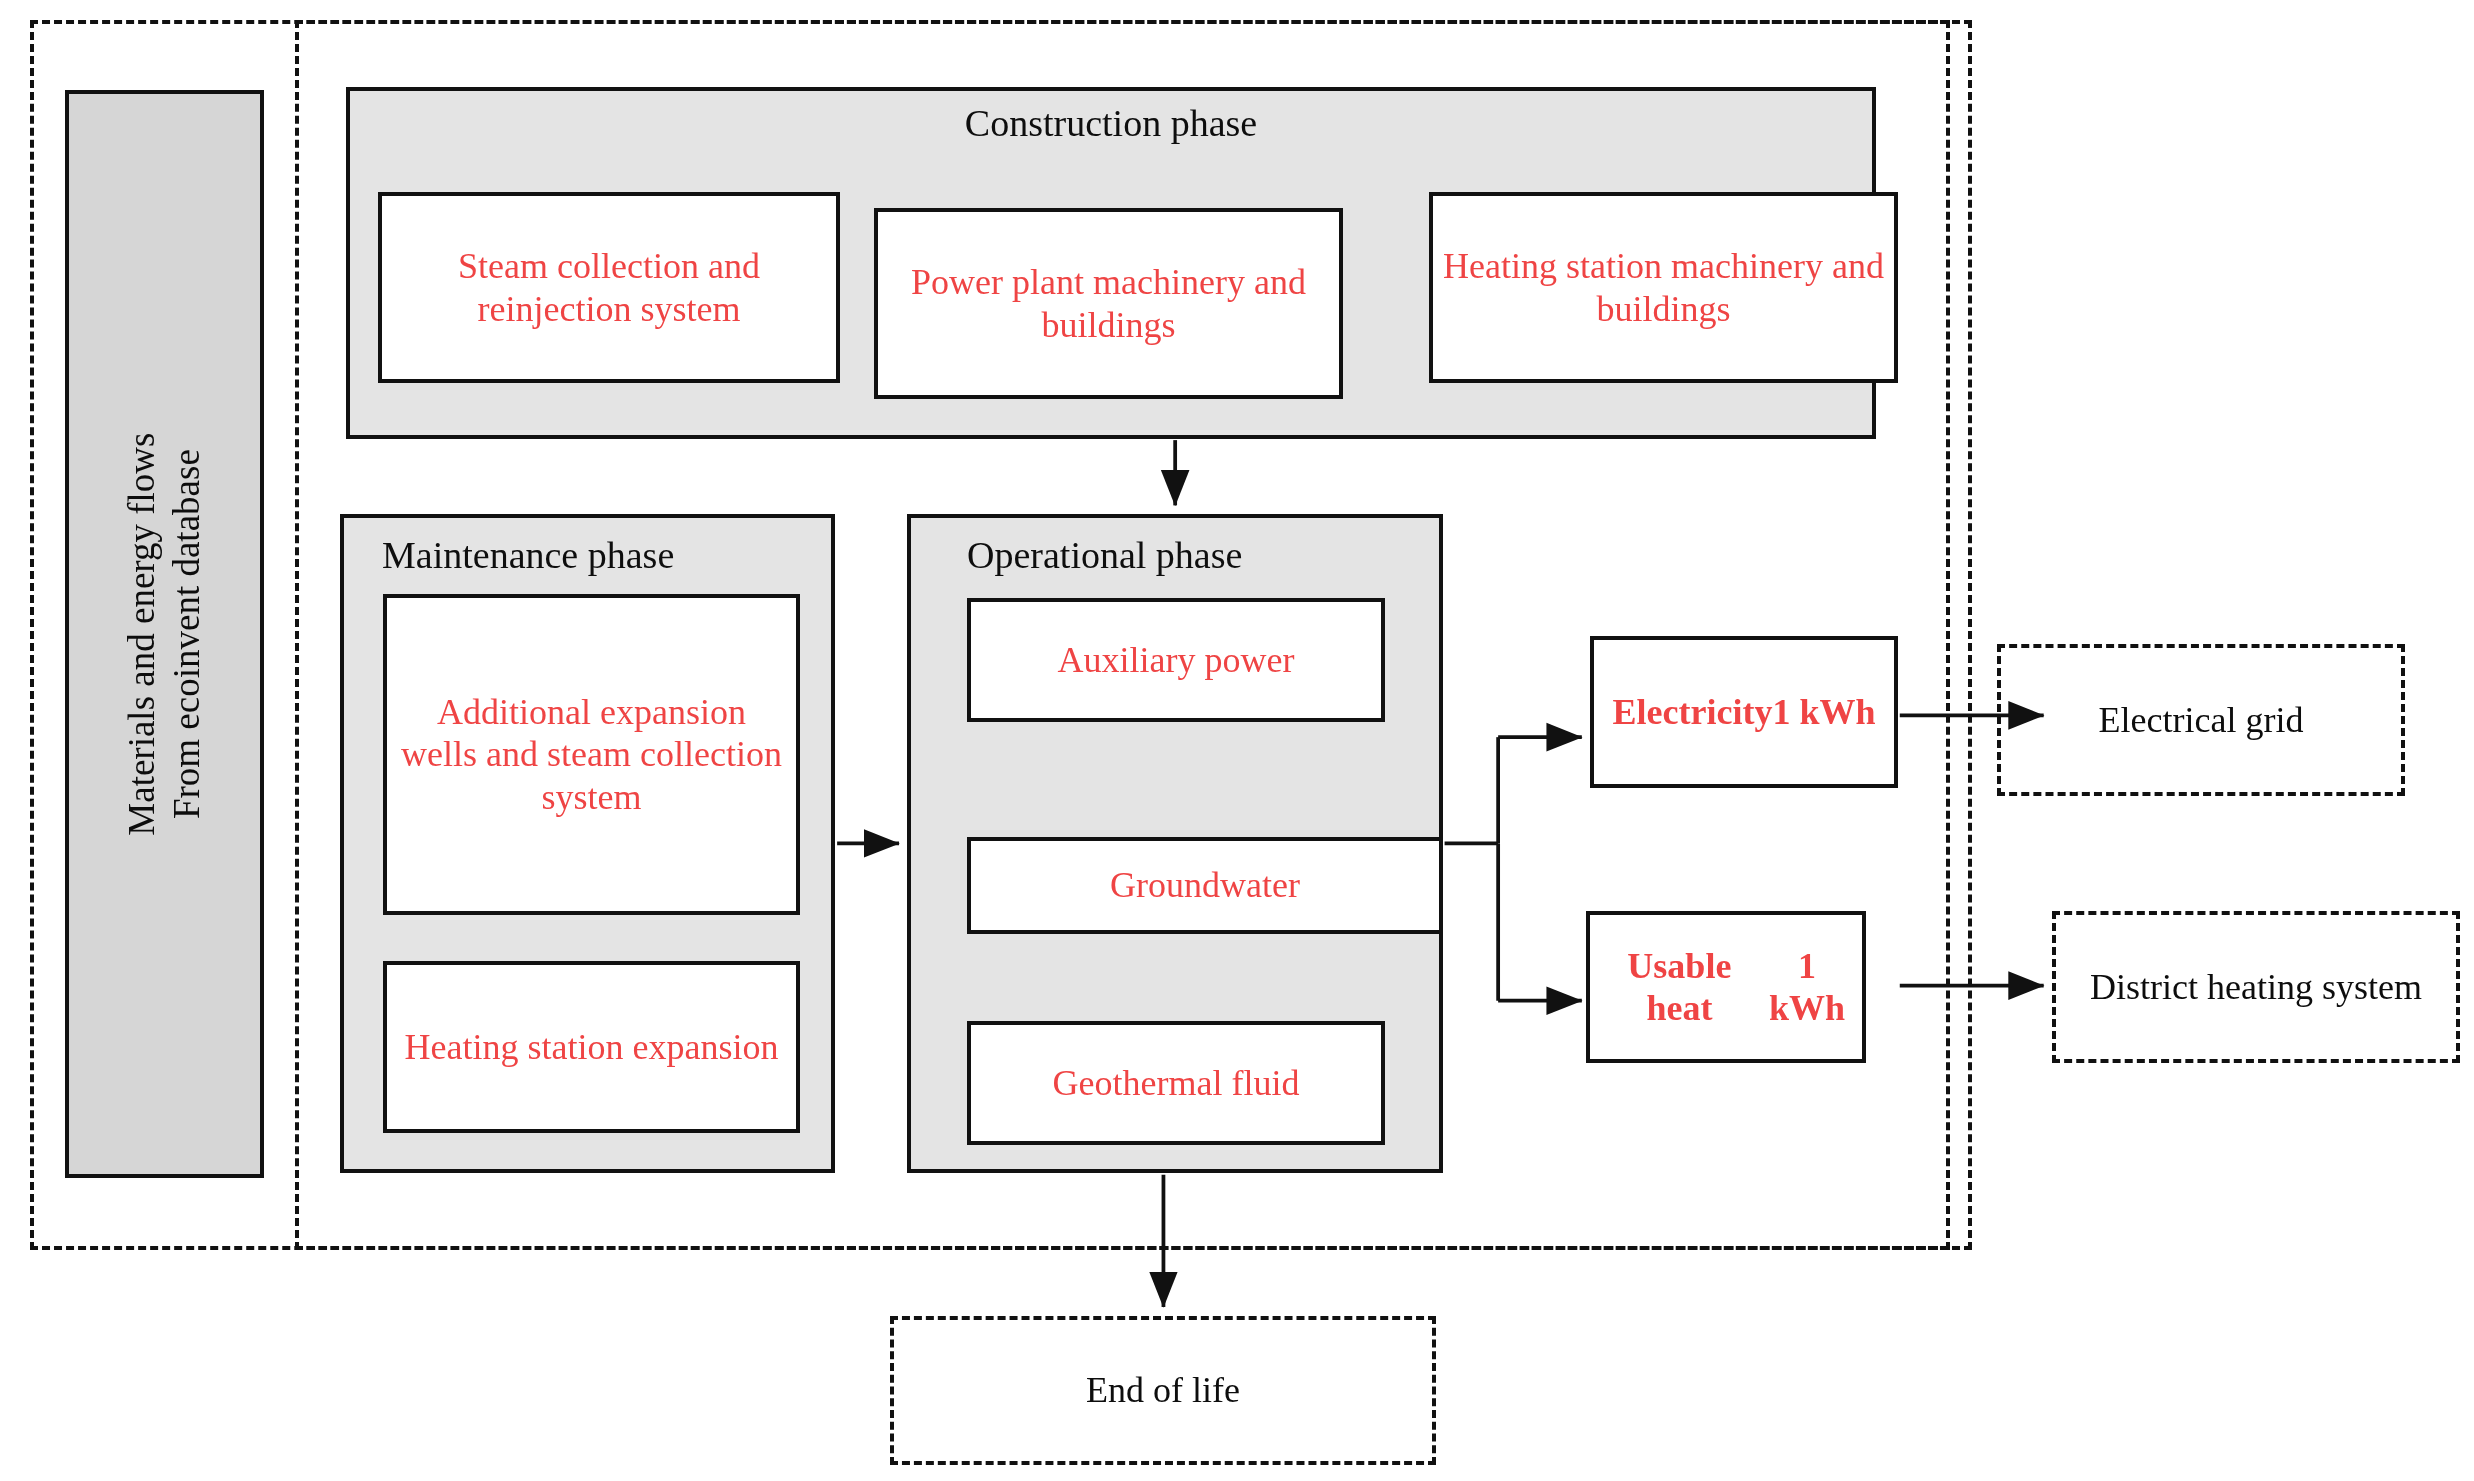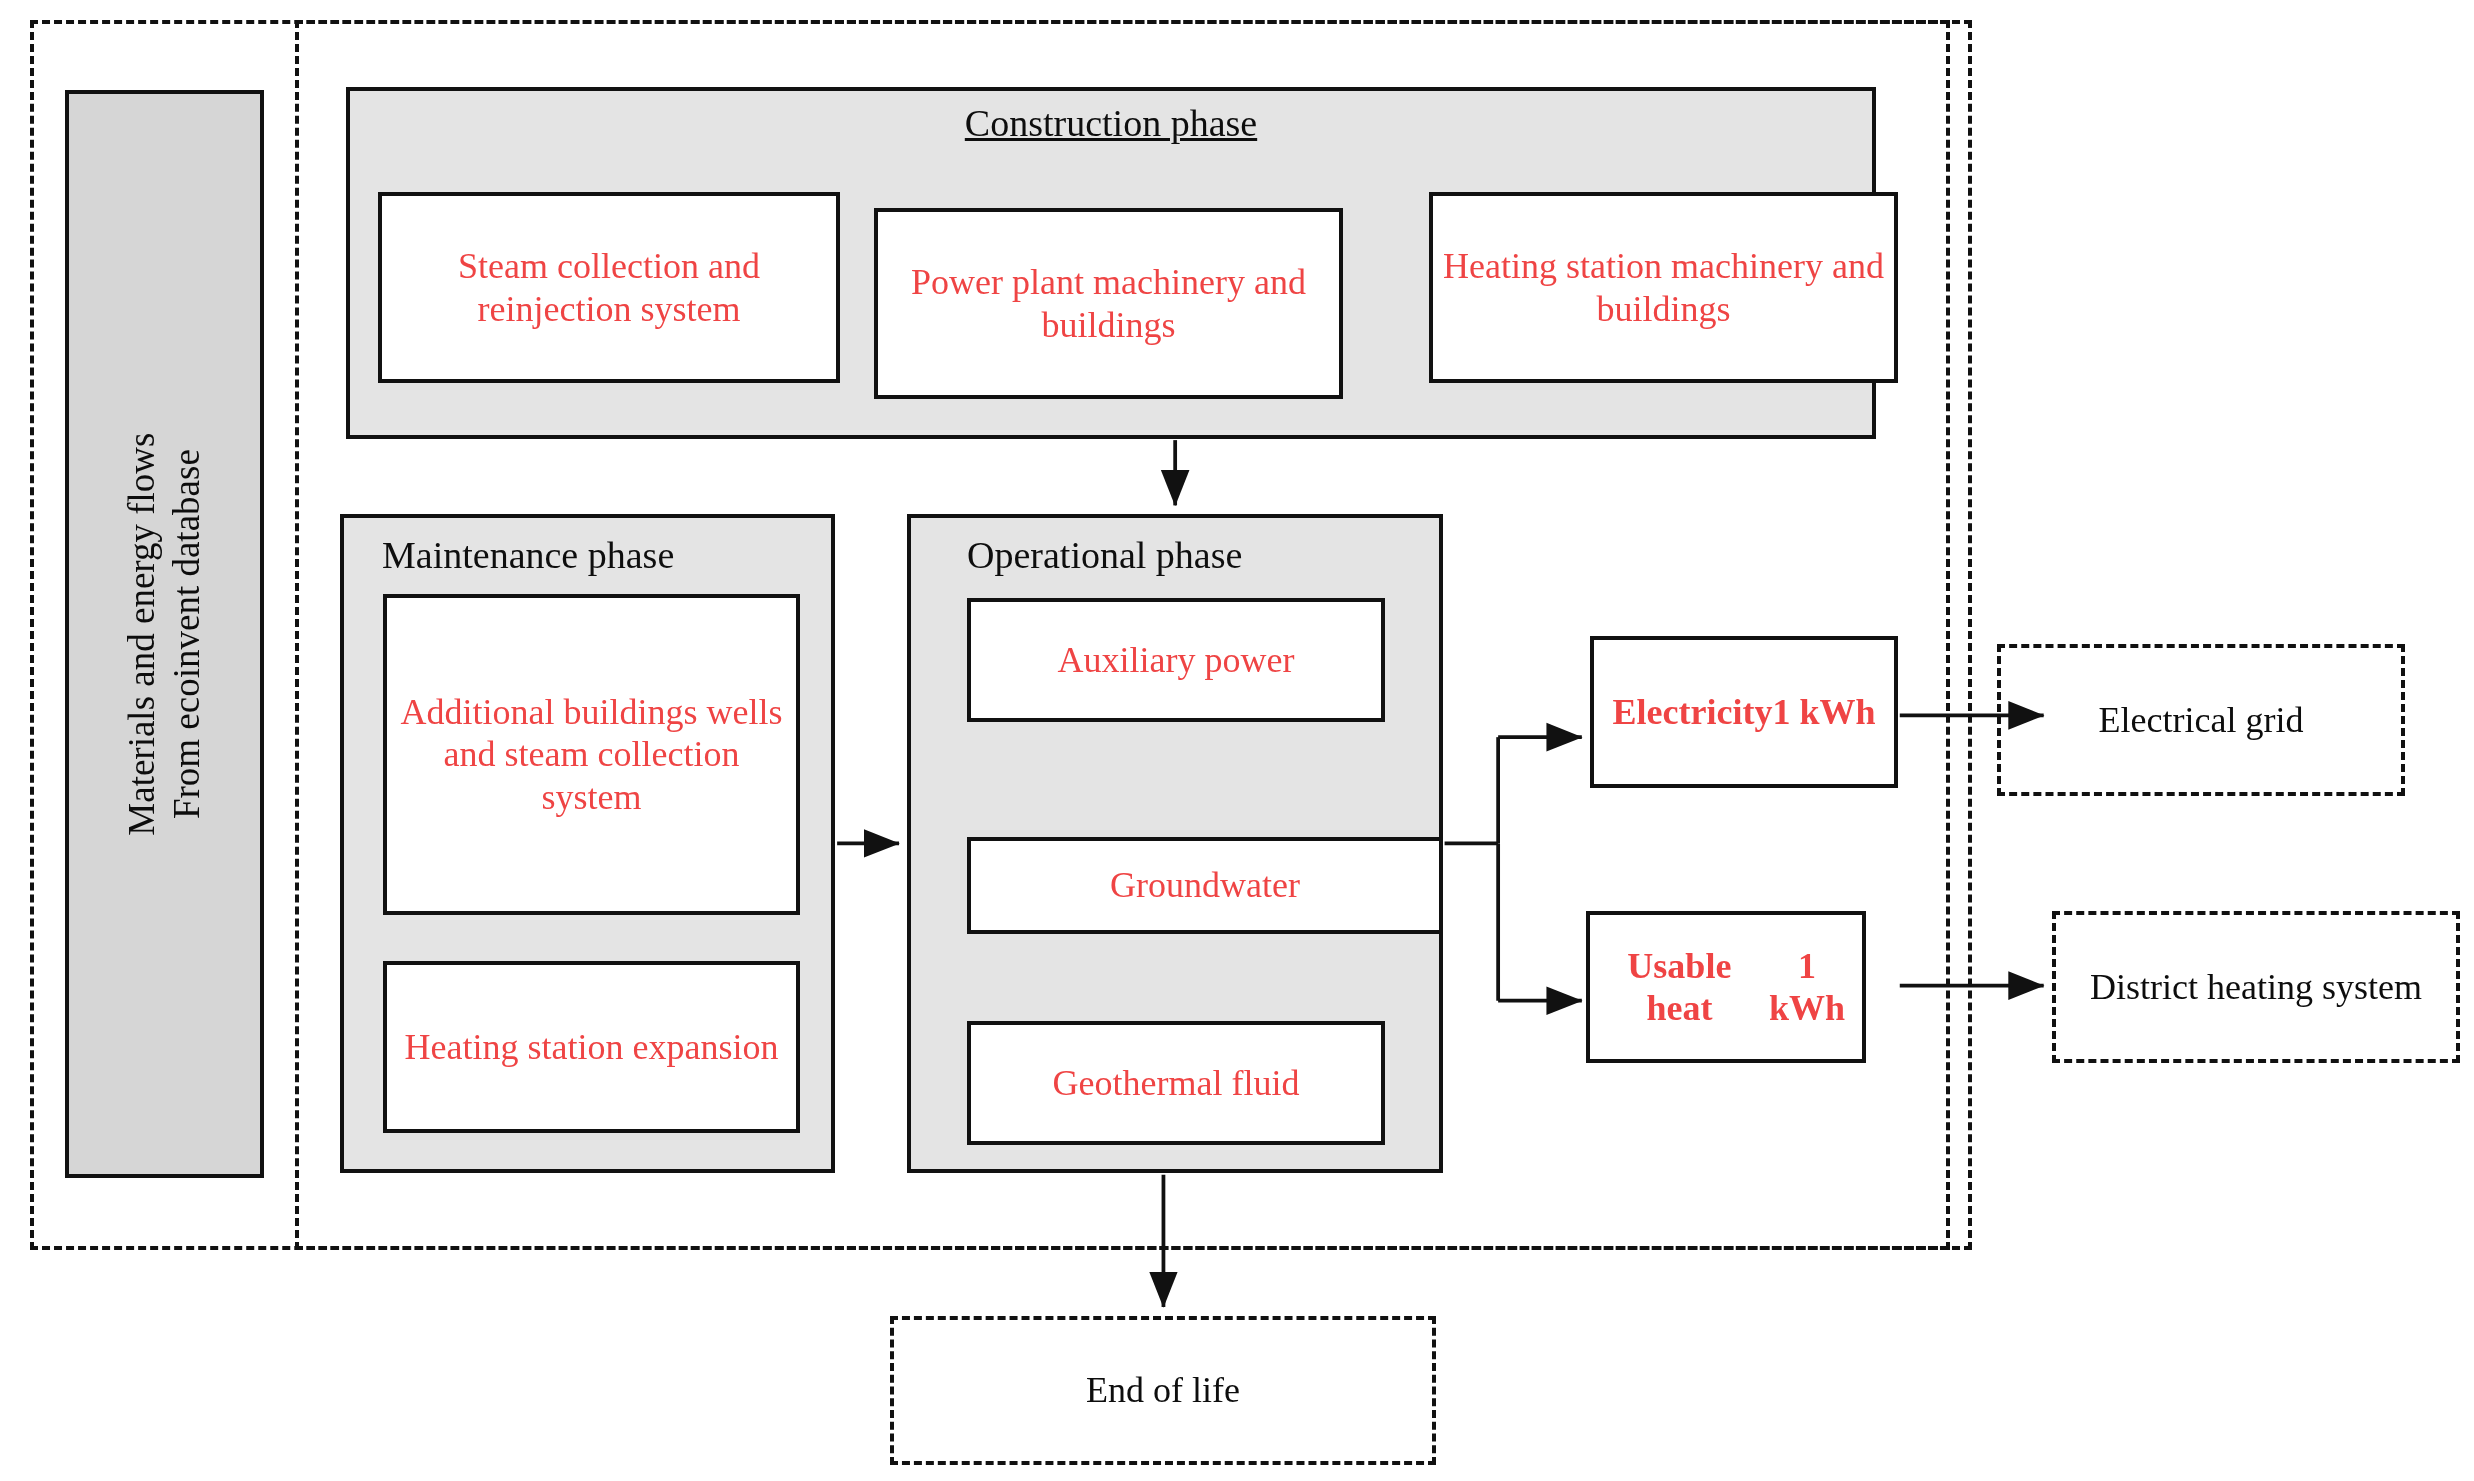--- a/index.html
+++ b/index.html
@@ -84,39 +84,39 @@
   <div class="abs dashed-region" style="left:295px;top:20px;width:1655px;height:1230px;"></div>
 
   <div class="abs side-panel" style="left:65px;top:90px;width:199px;height:1088px;">
     <div class="vtext">
       <div>Materials and energy flows</div>
       <div>From ecoinvent database</div>
     </div>
   </div>
 
   <div class="abs phase-box" style="left:346px;top:87px;width:1530px;height:352px;"></div>
-  <div class="phase-title" style="left:346px;top:104px;width:1530px;text-align:center;text-decoration:underline;">Construction phase</div>
+  <div class="phase-title" style="left:346px;top:104px;width:1530px;text-align:center;">Construction phase</div>
 
   <div class="abs node" style="left:378px;top:192px;width:462px;height:191px;">
     <span>Steam collection and reinjection system</span>
   </div>
 
   <div class="abs node" style="left:874px;top:192px;width:469px;height:191px;margin-top:16px;">
     <span>Power plant machinery and buildings</span>
   </div>
 
   <div class="abs node" style="left:1429px;top:192px;width:469px;height:191px;">
     <span>Heating station machinery and buildings</span>
   </div>
 
   <div class="abs phase-box" style="left:340px;top:514px;width:495px;height:659px;"></div>
   <div class="phase-title" style="left:382px;top:536px;">Maintenance phase</div>
 
   <div class="abs node" style="left:383px;top:594px;width:417px;height:321px;">
-    <span>Additional buildings wells and steam collection system</span>
+    <span>Additional expansion wells and steam collection system</span>
   </div>
 
   <div class="abs node" style="left:383px;top:961px;width:417px;height:172px;">
     <span>Heating station expansion</span>
   </div>
 
   <div class="abs phase-box" style="left:907px;top:514px;width:536px;height:659px;"></div>
   <div class="phase-title" style="left:967px;top:536px;">Operational phase</div>
 
   <div class="abs node" style="left:967px;top:598px;width:418px;height:124px;">

